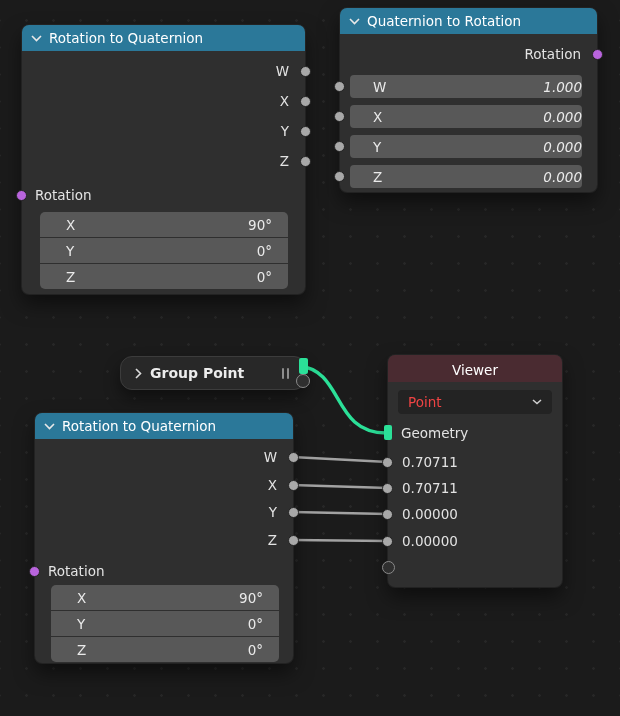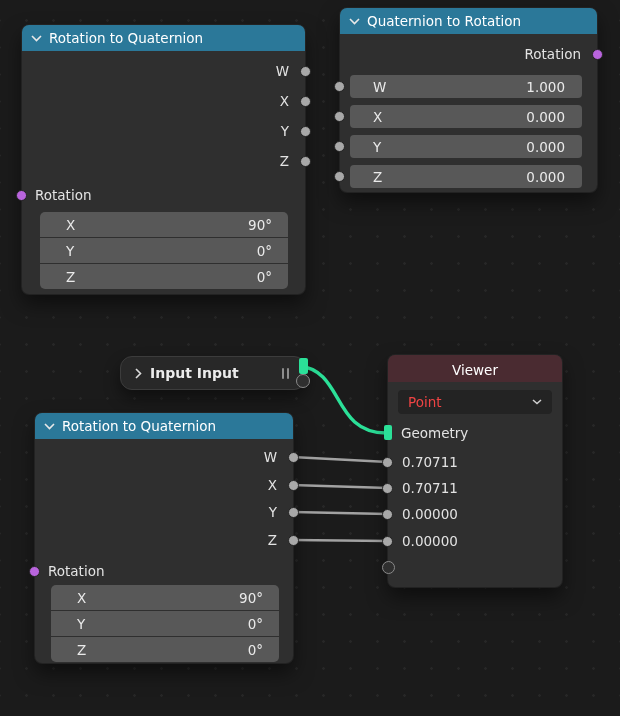--- a/index.html
+++ b/index.html
@@ -41,21 +41,21 @@
     border-bottom:1px solid #2f2f2f;color:#eaeaea;
   }
   .vec .row:last-child{border-bottom:none;}
   .vec .row .lbl{padding-left:26px;}
   .vec .row .val{margin-left:auto;padding-right:16px;}
   .frow{
     position:absolute;height:23px;border-radius:4px;background:var(--fieldRow,#585858);
     display:flex;align-items:center;color:#eaeaea;
   }
   .frow .lbl{padding-left:23px;}
-  .frow .val{margin-left:auto;padding-right:17px;}
+  .frow .val{margin-left:auto;font-style:italic;}
   .pill{
     position:absolute;height:34px;background:#282828;border:1px solid #3c3c3c;
     border-radius:12px;display:flex;align-items:center;box-sizing:border-box;
     box-shadow:0 8px 16px rgba(0,0,0,.45);color:#ececec;
   }
   .dropdown{
     position:absolute;left:10px;right:10px;top:35px;height:24px;background:#232323;
     border-radius:4px;display:flex;align-items:center;padding:0 10px;box-sizing:border-box;
     color:#ef4444;
   }
@@ -136,21 +136,21 @@
   <span class="sock" style="left:-6px;top:73px;"></span>
   <span class="sock" style="left:-6px;top:103px;"></span>
   <span class="sock" style="left:-6px;top:133px;"></span>
   <span class="sock" style="left:-6px;top:163px;"></span>
 </div>
 
 <div class="pill" style="left:120px;top:356px;width:186px;">
   <svg width="7" height="11" style="margin:0 8px 0 14px;">
       <polyline points="1,1 5.5,5.5 1,10" fill="none" stroke="#dcdcdc" stroke-width="1.6"></polyline>
     </svg>
-  <span style="font-weight:600;font-size:14px;">Input Input</span>
+  <span style="font-weight:600;font-size:14px;">Group Point</span>
   <span class="grip">
       <i></i>
       <i></i>
     </span>
   <span class="sock-rect" style="right:-3px;top:1px;"></span>
   <span class="sock virtual" style="width:14px;height:14px;right:-5px;top:17px;"></span>
 </div>
 
 <div class="node" style="left:388px;top:355px;width:174px;height:232px;">
   <div class="hdr hdr-maroon" style="height:27px;">

